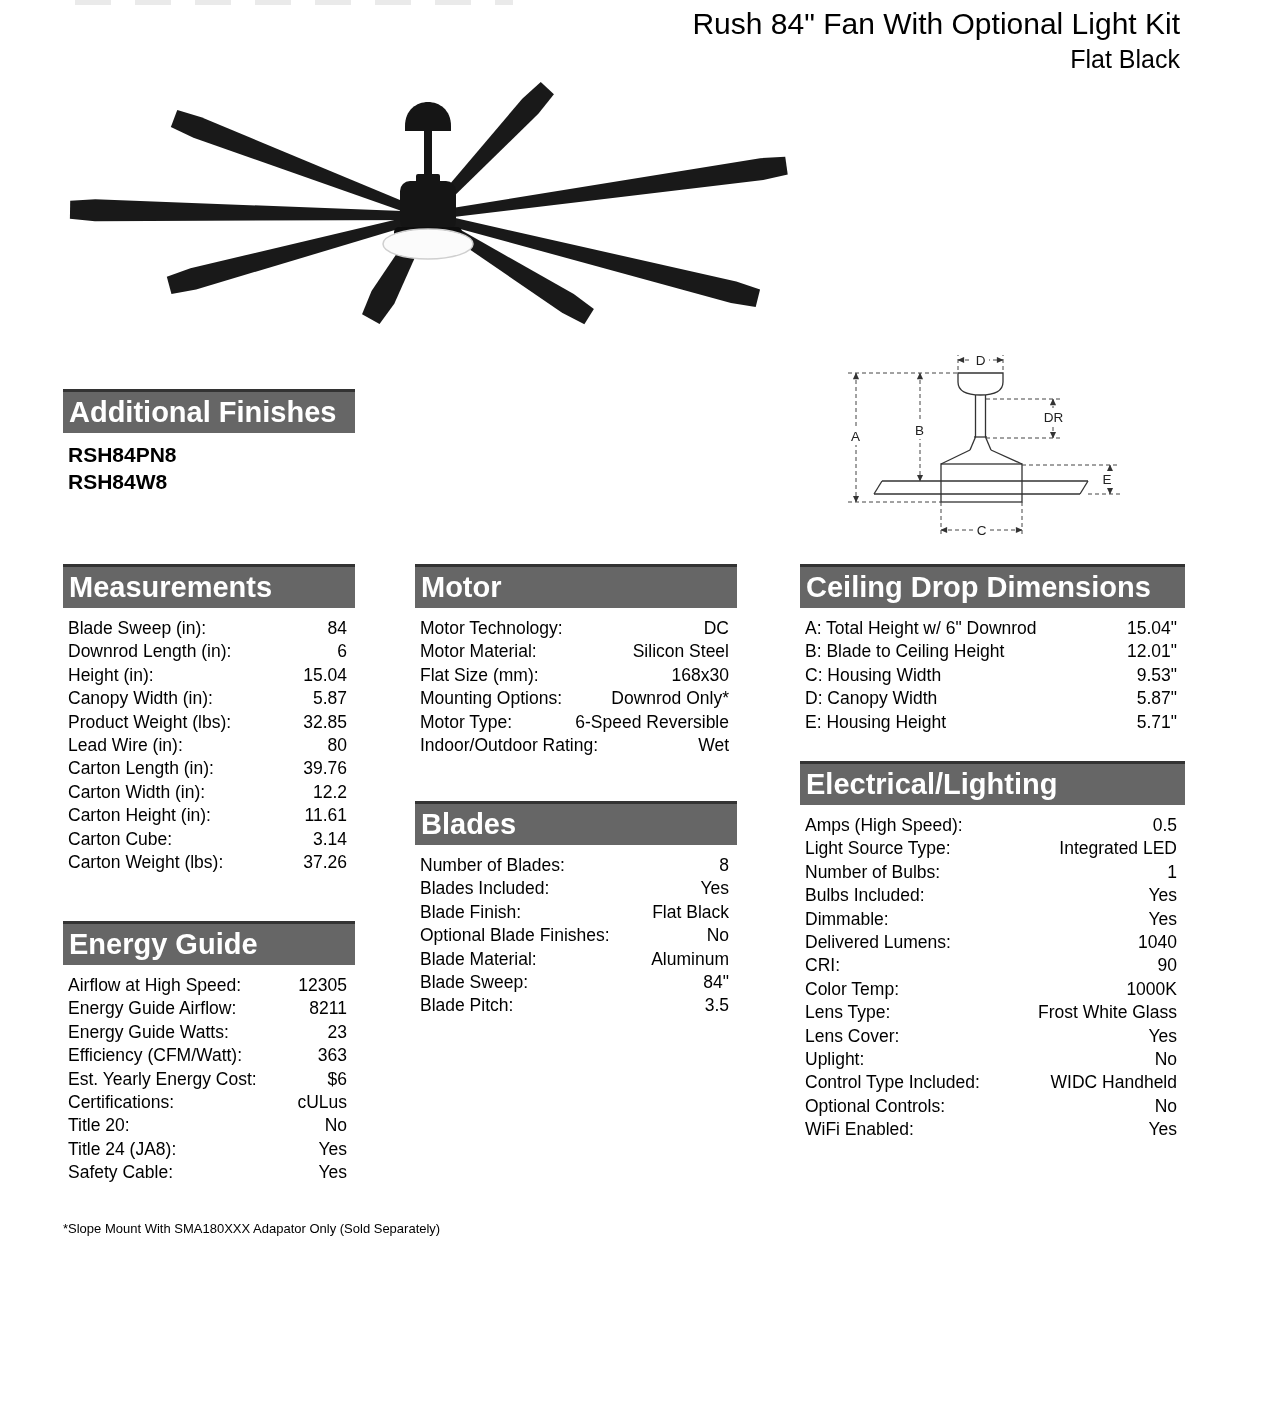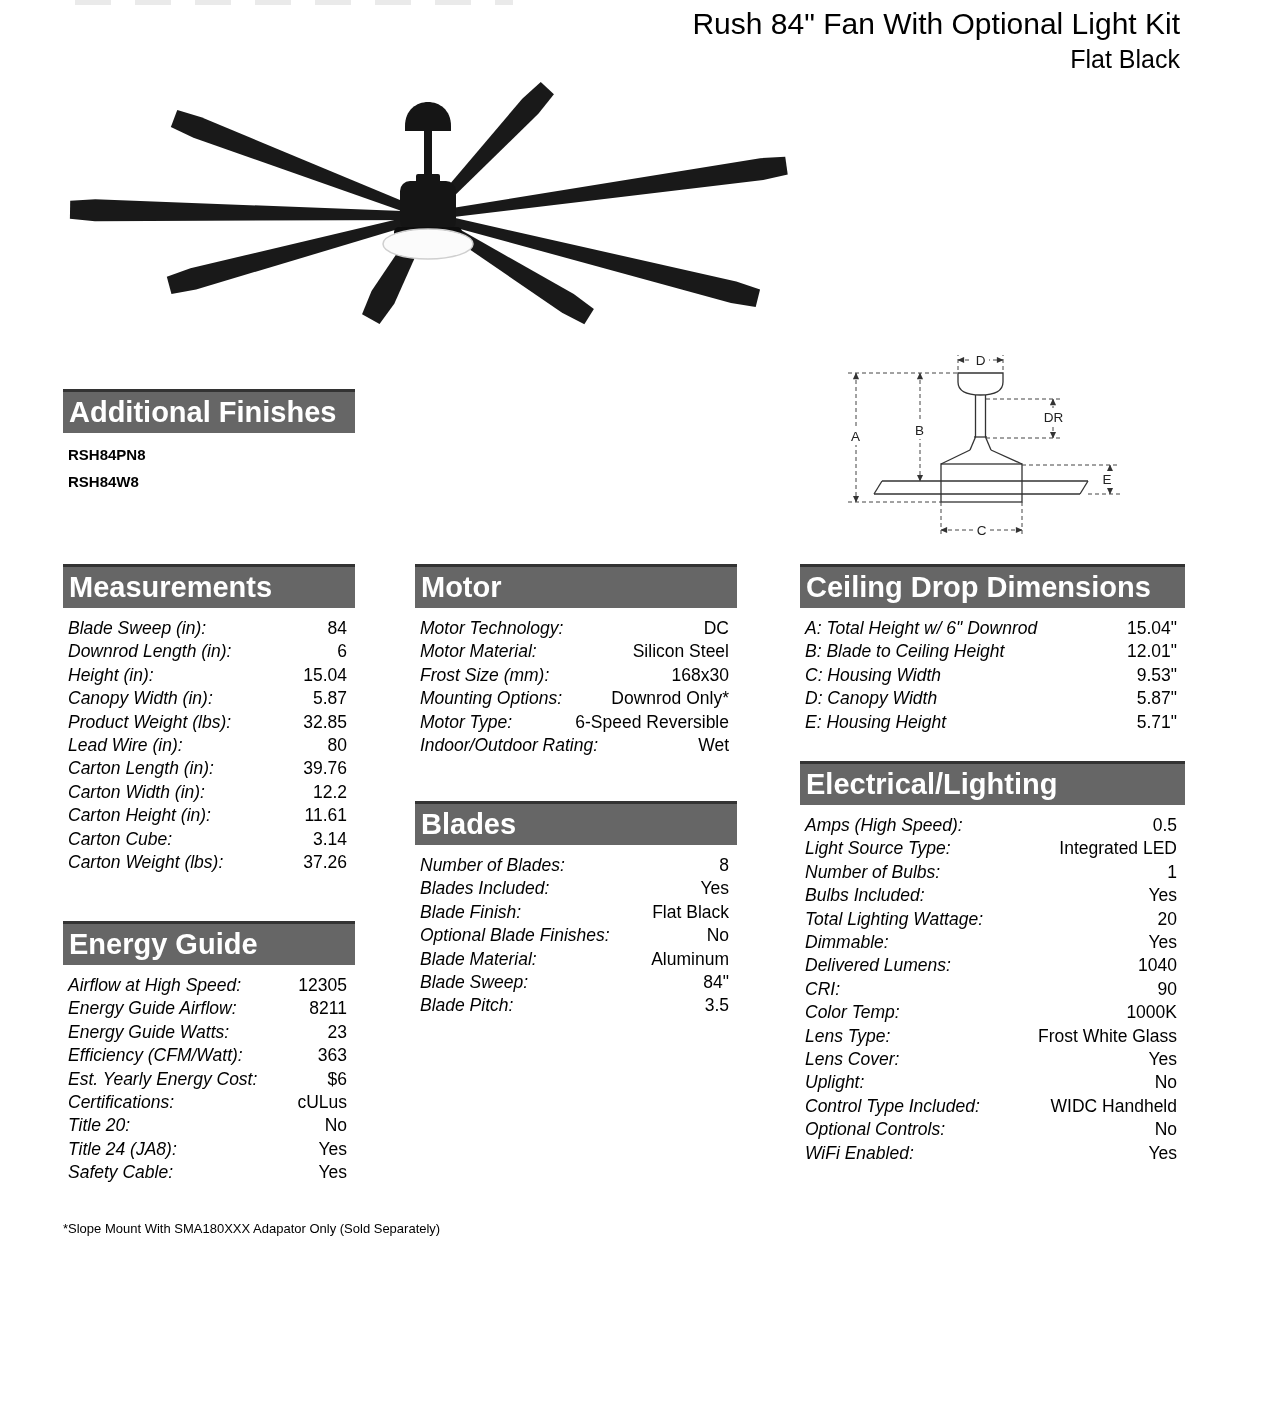--- a/index.html
+++ b/index.html
@@ -15,23 +15,23 @@
   .finish{font-size:25px;line-height:33px;}
   .upc{font-size:22px;line-height:31px;}
   
   .spec{position:absolute;}
   .bar{margin:0;background:var(--header-bg,#666666);color:var(--header-text,#ffffff);
        border-top:3px solid #333;font-size:29px;font-weight:bold;line-height:41px;height:41px;
        padding:0 0 0 6px;white-space:nowrap;overflow:hidden;}
   .rows{margin-top:9px;}
   .row{display:flex;justify-content:space-between;align-items:baseline;
        font-size:17.5px;line-height:23.4px;padding:0 8px 0 5px;}
-  .row .lbl{white-space:nowrap;font-style:italic;}
+  .row .lbl{white-space:nowrap;}
   .row .val{white-space:nowrap;text-align:right;}
-  .finish-items{margin-top:8px;padding-left:5px;font-weight:bold;font-size:15px;line-height:27px;}
+  .finish-items{margin-top:8px;padding-left:5px;font-weight:bold;font-size:21px;line-height:27px;}
   .warranty-text{margin-top:12px;padding-left:5px;font-size:17.5px;}
   .footnote{position:absolute;left:63px;top:1221px;font-size:13px;}
   .art{position:absolute;}
   svg text{font-family:"Liberation Sans",sans-serif;}
 </style>
 </head>
 <body>
 
 <div class="page">
 
@@ -255,21 +255,21 @@
           <span class="lbl">Motor Technology:</span>
           <span class="val">DC</span>
         </div>
 
         <div class="row">
           <span class="lbl">Motor Material:</span>
           <span class="val">Silicon Steel</span>
         </div>
 
         <div class="row">
-          <span class="lbl">Frost Size (mm):</span>
+          <span class="lbl">Flat Size (mm):</span>
           <span class="val">168x30</span>
         </div>
 
         <div class="row">
           <span class="lbl">Mounting Options:</span>
           <span class="val">Downrod Only*</span>
         </div>
 
         <div class="row">
           <span class="lbl">Motor Type:</span>
@@ -373,24 +373,20 @@
         <div class="row">
           <span class="lbl">Number of Bulbs:</span>
           <span class="val">1</span>
         </div>
 
         <div class="row">
           <span class="lbl">Bulbs Included:</span>
           <span class="val">Yes</span>
         </div>
 
-        <div class="row">
-          <span class="lbl">Total Lighting Wattage:</span>
-          <span class="val">20</span>
-        </div>
 
         <div class="row">
           <span class="lbl">Dimmable:</span>
           <span class="val">Yes</span>
         </div>
 
         <div class="row">
           <span class="lbl">Delivered Lumens:</span>
           <span class="val">1040</span>
         </div>

